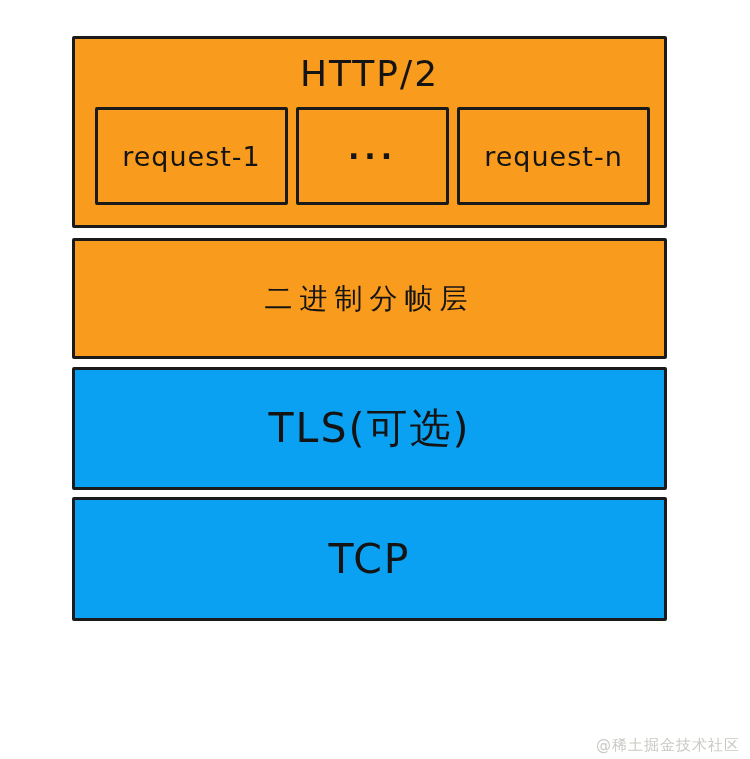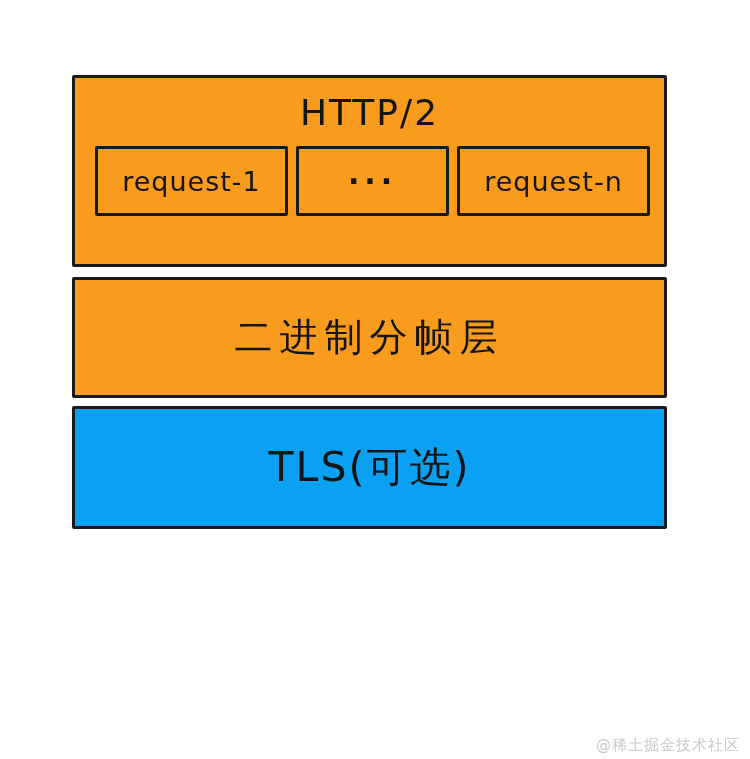--- a/index.html
+++ b/index.html
@@ -15,21 +15,20 @@
   .layer {
     position: absolute;
     left: 72px;
     width: 595px;
     border: 3px solid #1a1a1a;
     border-radius: 2px;
     display: flex;
     align-items: center;
     justify-content: center;
     color: #141414;
-    margin-top: 39px;
   }
   .layer.orange { background: #F99B1D; }
   .layer.blue   { background: #0AA1F2; }
 
   .layer-label {
     font-size: 41px;
     letter-spacing: 2px;
     color: #141414;
     white-space: nowrap;
   }
@@ -42,36 +41,36 @@
   #http2-title {
     position: absolute;
     top: 14px; left: 0; right: 0;
     text-align: center;
     font-size: 36px;
     letter-spacing: 2px;
   }
   .request-box {
     position: absolute;
     top: 68px;
-    height: 70px;
+    height: 98px;
     border: 3px solid #1a1a1a;
     border-radius: 2px;
     background: transparent;
     display: flex;
     align-items: center;
     justify-content: center;
   }
   #request-1 { left: 20px;  width: 193px; }
   #request-mid { left: 221px; width: 153px; }
   #request-n { left: 382px; width: 193px; }
   .request-label { font-size: 27px; letter-spacing: 1px; color: #141414; white-space: nowrap; }
   #request-mid .request-label { font-size: 30px; letter-spacing: 5px; font-weight: bold; }
 
   #framing-layer { top: 238px; height: 121px; }
-  #framing-layer .layer-label { letter-spacing: 7px; font-size: 38px; }
+  #framing-layer .layer-label { letter-spacing: 7px; font-size: 28px; }
   #tls-layer     { top: 367px; height: 123px; }
   #tcp-layer     { top: 497px; height: 124px; }
   #ip-layer      { top: 632px; height: 94px; }
 
   .watermark {
     position: absolute;
     right: 10px;
     top: 736px;
     font-size: 15px;
     color: #c9c9c5;
@@ -101,17 +100,20 @@
   </div>
 
   <div class="layer orange" id="framing-layer">
     <span class="layer-label">二进制分帧层</span>
   </div>
 
   <div class="layer blue" id="tls-layer">
     <span class="layer-label">TLS(可选)</span>
   </div>
 
+  <div class="layer blue" id="tcp-layer">
+    <span class="layer-label">TCP</span>
+  </div>
 
 
   <div class="watermark">@稀土掘金技术社区</div>
 
 </div>
 
 </body></html>

